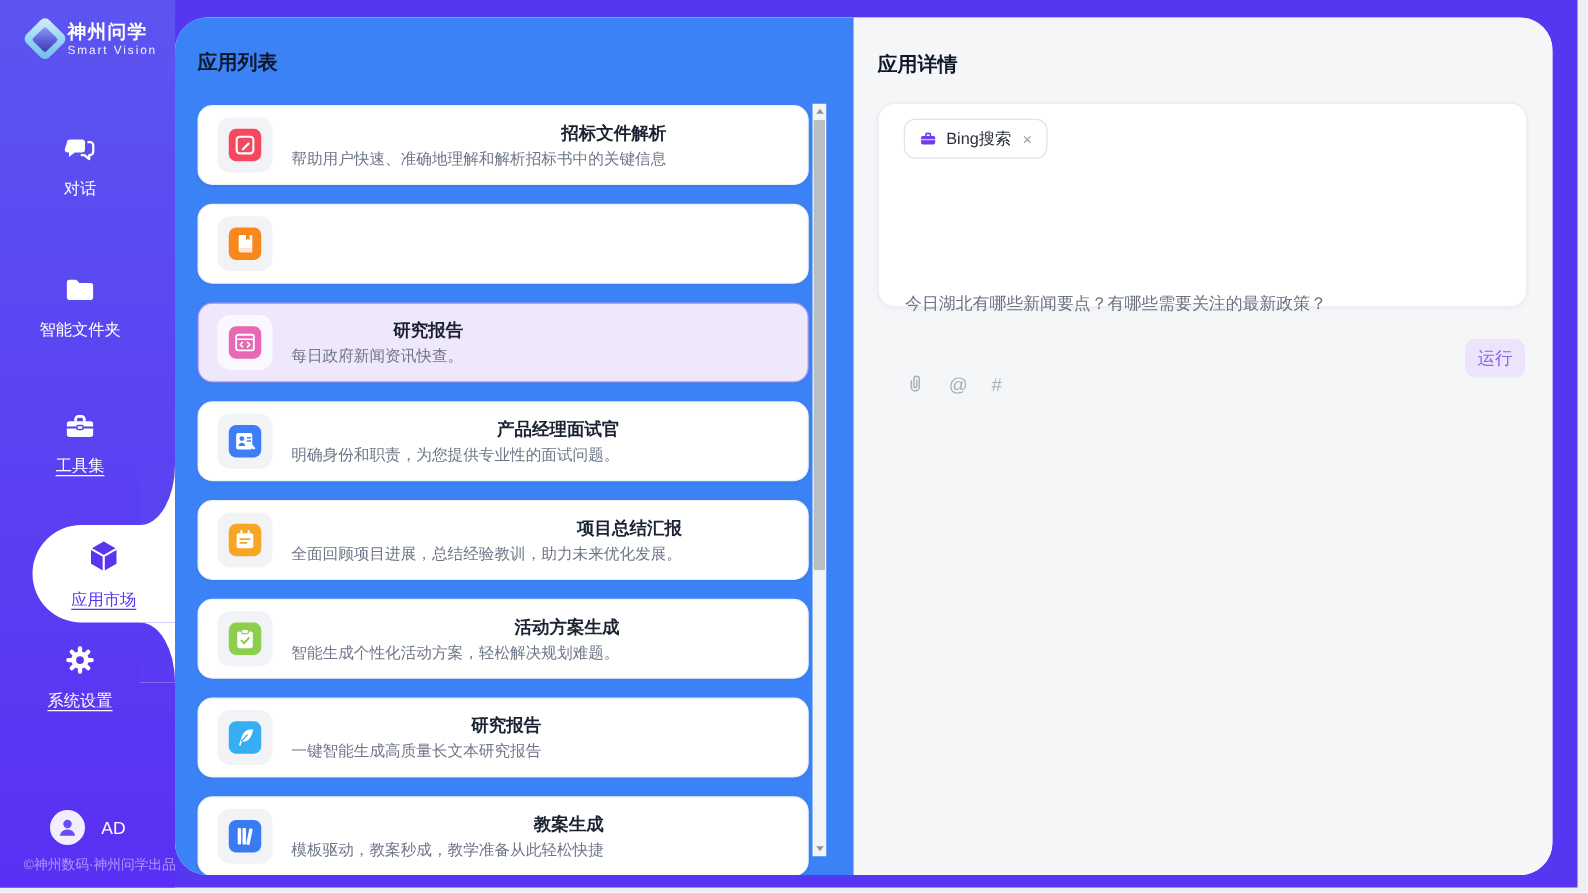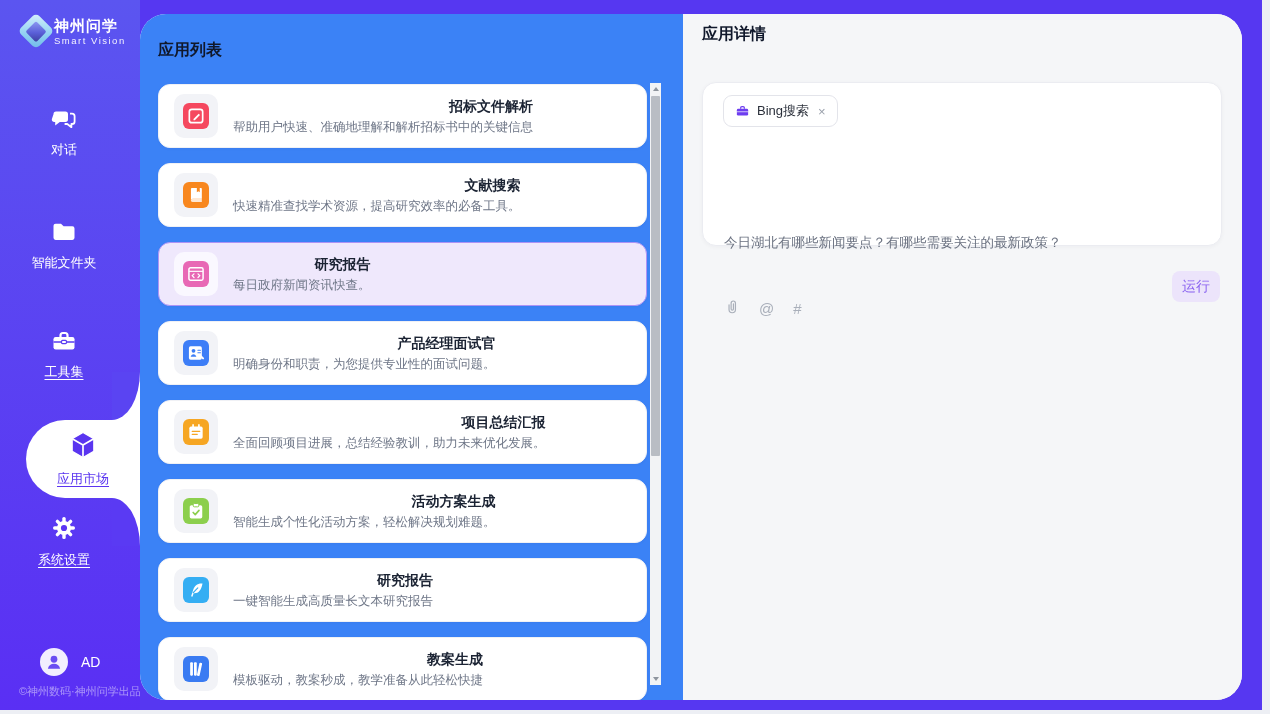--- a/index.html
+++ b/index.html
@@ -66,21 +66,21 @@
   
   .scrollbar { position:absolute; left:510px; top:69px; width:11px; height:602px; background:#f2f3f5; }
   .sb-arrow { position:absolute; left:0; width:11px; height:12px; display:flex; align-items:center; justify-content:center; cursor:pointer;}
   .sb-up { top:0; } .sb-down { bottom:0; }
   .tri-up { width:0; height:0; border-left:3.5px solid transparent; border-right:3.5px solid transparent; border-bottom:4.5px solid #8e949d; }
   .tri-down { width:0; height:0; border-left:3.5px solid transparent; border-right:3.5px solid transparent; border-top:4.5px solid #8e949d; }
   .sb-thumb { position:absolute; left:1px; top:13px; width:9px; height:360px; background:#b9bdc4; border-radius:1px; cursor:pointer; }
 
   
   .detail-panel { position:relative; flex:1; background:#f5f6f8; }
-  .detail-title { position:absolute; left:19px; top:10px; font-size:16px; font-weight:700; color:#10182b; }
+  .detail-title { position:absolute; left:19px; top:28px; font-size:16px; font-weight:700; color:#10182b; }
   .prompt-card { position:absolute; left:19px; top:68px; width:520px; height:164px; background:#fff;
                  border:1px solid #ebecf1; border-radius:14px; box-shadow:0 1px 4px rgba(20,20,40,.04); }
   .tool-tag { position:absolute; left:20px; top:12px; height:32px; display:inline-flex; align-items:center; gap:7px;
               border:1px solid #e3e4ea; border-radius:9px; padding:0 11px; background:#fff; cursor:pointer; }
   .tool-tag-label { font-size:13px; color:#2a2f3a; }
   .tool-tag-close { font-size:13px; color:#9aa0ab; margin-left:2px; cursor:pointer; }
   .prompt-text { position:absolute; left:21px; top:150px; right:20px; font-size:13.5px; color:#6a7180; line-height:19px; }
   .composer-row { position:absolute; left:21px; top:215px; display:flex; align-items:center; gap:19px; }
   .composer-row .sym { font-size:15px; color:#a9afba; cursor:pointer; line-height:18px; }
   .run-button { position:absolute; left:489px; top:257px; width:48px; height:31px; background:#ece4fb;
@@ -206,24 +206,20 @@
       <div class="app-card">
         <div class="tile">
           <div class="glyph" style="background: rgb(248, 135, 30);">
             <svg width="20" height="20" viewBox="0 0 24 24">
               <path d="M6.8 3.5H18a1 1 0 0 1 1 1V16.6H8.1a2.2 2.2 0 0 0-2.2 2.2V5.2a1.7 1.7 0 0 1 .9-1.7z" fill="#fff"></path>
               <path d="M5.9 18.8a2.2 2.2 0 0 1 2.2-2.2H19v3.9H8.1a2.2 2.2 0 0 1-2.2-1.7z" fill="#fff" opacity=".8"></path>
               <path d="M13 3.5v5.2l1.8-1.3 1.7 1.3V3.5z" fill="#f8871e"></path>
             </svg>
           </div>
         </div>
-        <div class="app-texts">
-          <div class="app-name">文献搜索</div>
-          <div class="app-desc">快速精准查找学术资源，提高研究效率的必备工具。</div>
-        </div>
       </div>
 
       <div class="app-card selected">
         <div class="tile">
           <div class="glyph" style="background: rgb(232, 104, 181);">
             <svg width="20" height="20" viewBox="0 0 24 24">
               <rect x="3.5" y="4.5" width="17" height="15" rx="2" fill="none" stroke="#fff" stroke-width="1.8"></rect>
               <path d="M3.5 8.8h17" stroke="#fff" stroke-width="1.4"></path>
               <path d="M9.6 11.8l-2.2 2.2 2.2 2.2M14.4 11.8l2.2 2.2-2.2 2.2" stroke="#fff" stroke-width="1.5" fill="none" stroke-linecap="round" stroke-linejoin="round"></path>
             </svg>

